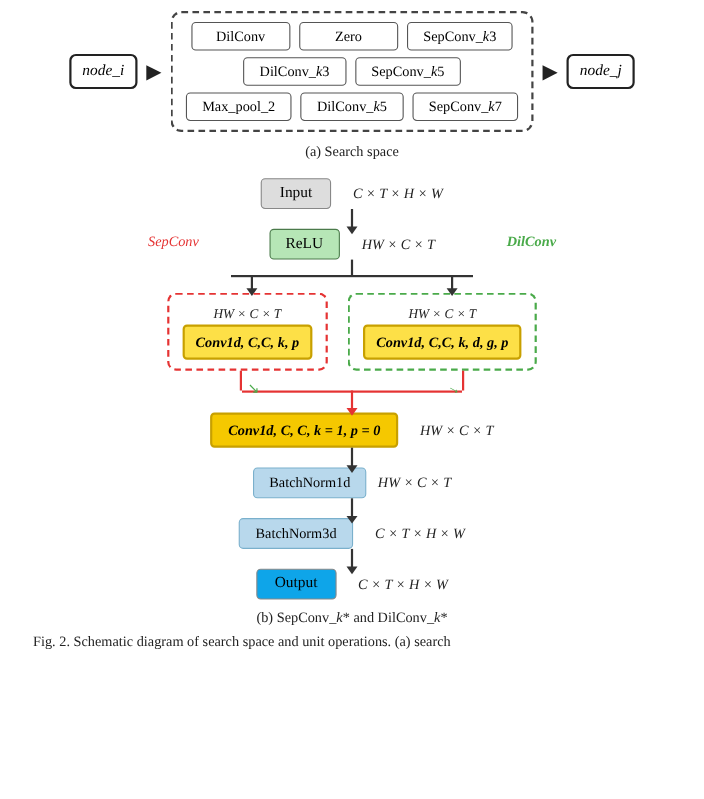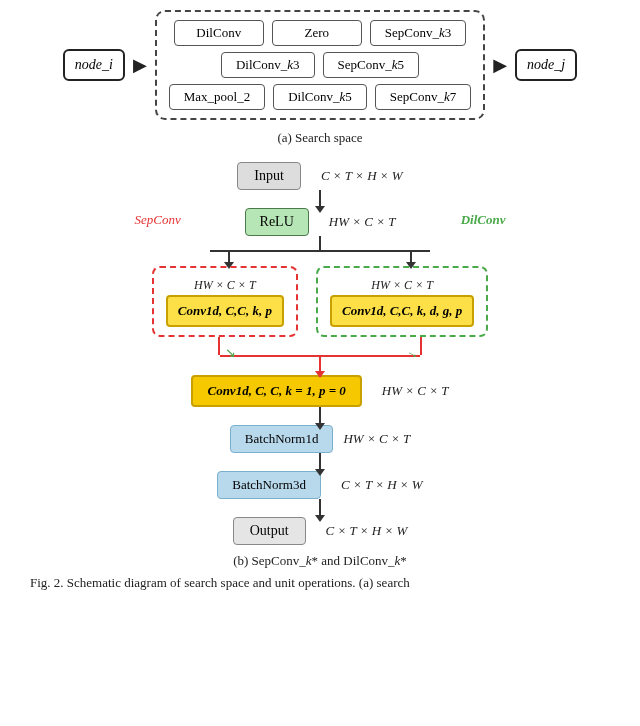--- a/index.html
+++ b/index.html
@@ -150,21 +150,21 @@
       background: #b8d8ec;
       font-size: 13px;
       text-align: center;
     }
 
     
     .box-output {
       border: 1.5px solid #888;
       border-radius: 4px;
       padding: 5px 16px;
-      background: #e5e5e5;
+      background: #0ea5e9;
       font-size: 14px;
       text-align: center;
     }
 
     
     .side-label {
       font-size: 13px;
       font-style: italic;
       margin-left: 10px;
       color: #222;

